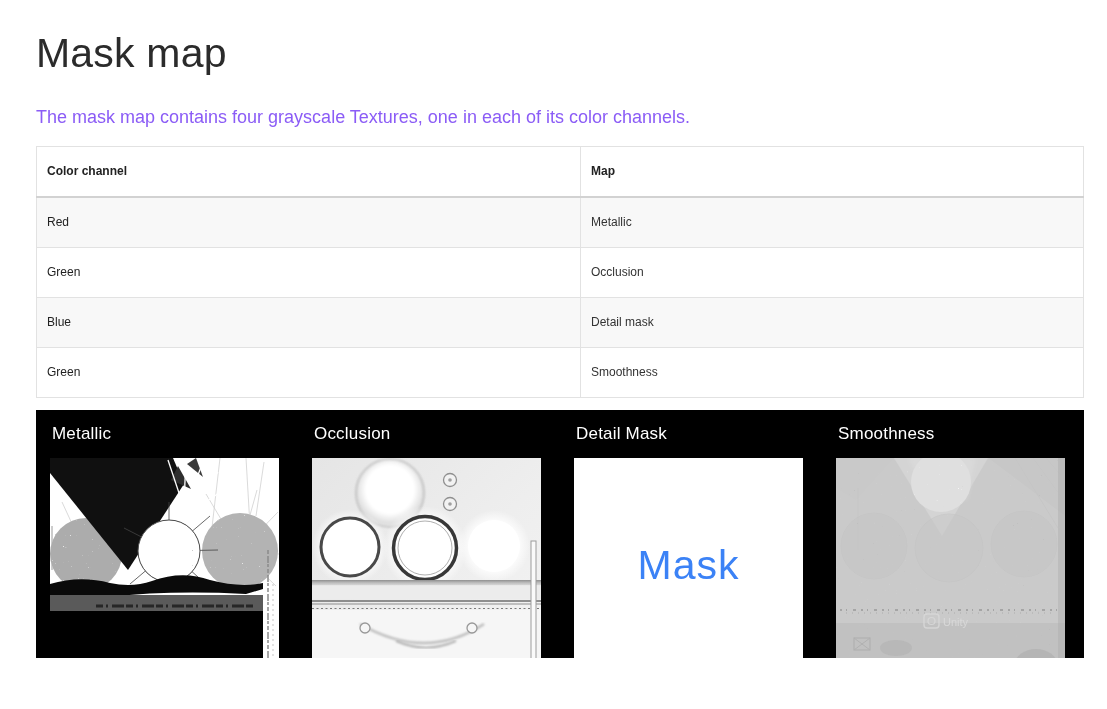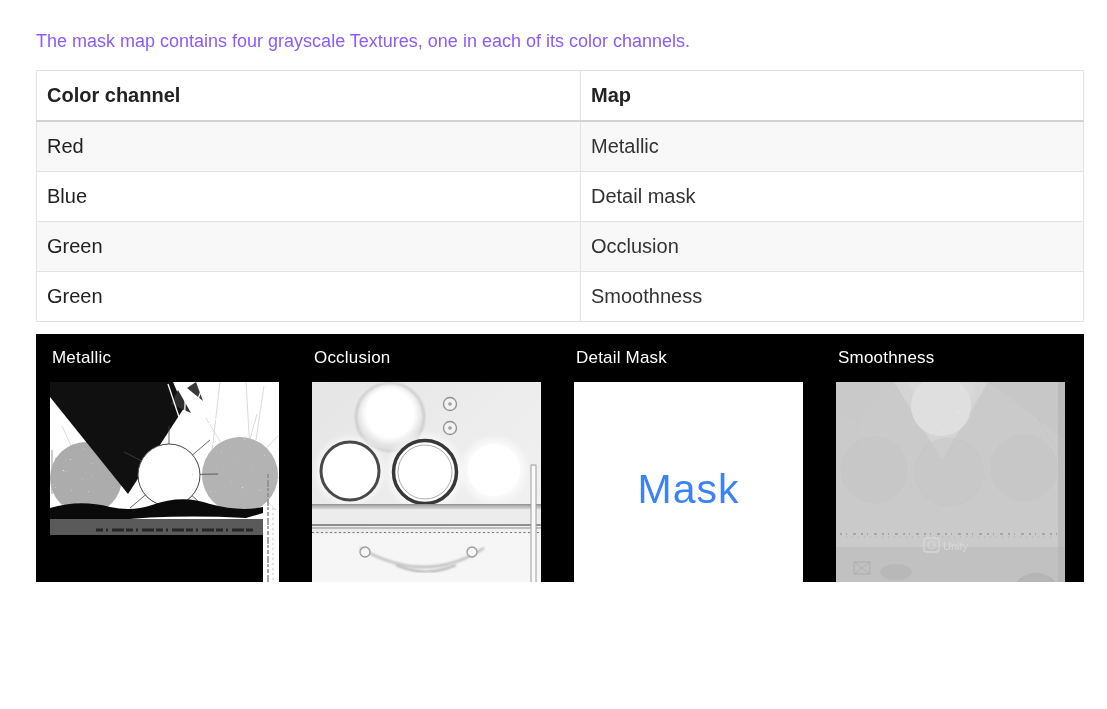--- a/index.html
+++ b/index.html
@@ -41,21 +41,21 @@
   table.channel-table {
     border-collapse: collapse;
     table-layout: fixed;
     width: 1047px;
     margin-top: 15px;
   }
   .channel-table col.c1 { width: 544px; }
   .channel-table col.c2 { width: 503px; }
   .channel-table th, .channel-table td {
     border: 1px solid #e2e2e2;
-    font-size: 20px;
+    font-size: 12px;
     text-align: left;
     padding: 13px 12px 13px 10px;
     line-height: 23px;
     background: #ffffff;
   }
   .channel-table th {
     font-weight: 700;
     color: #222222;
     border-bottom: 2px solid #d2d2d2;
   }
@@ -155,46 +155,47 @@
     <linearGradient id="gBand" x1="0" y1="0" x2="0" y2="1">
       <stop offset="0%" stop-color="#8f8f8f"></stop>
         <stop offset="50%" stop-color="#bdbdbd"></stop>
       <stop offset="100%" stop-color="#dadada"></stop>
     </linearGradient>
   </defs>
 </svg>
 
 <div class="page">
 
+  <h1 class="title">Mask map</h1>
 
   <p class="body-text">The mask map contains four grayscale Textures, one in each of its color channels.</p>
 
   <table class="channel-table">
     <colgroup>
         <col class="c1">
         <col class="c2">
       </colgroup>
     <thead>
       <tr>
         <th>Color channel</th>
         <th>Map</th>
       </tr>
     </thead>
     <tbody>
       <tr>
         <td class="ch">Red</td>
         <td class="mp">Metallic</td>
       </tr>
       <tr>
+        <td class="ch">Green</td>
+        <td class="mp">Occlusion</td>
+      </tr>
+      <tr>
         <td class="ch">Blue</td>
         <td class="mp">Detail mask</td>
-      </tr>
-      <tr>
-        <td class="ch">Green</td>
-        <td class="mp">Occlusion</td>
       </tr>
       <tr>
         <td class="ch">Green</td>
         <td class="mp">Smoothness</td>
       </tr>
     </tbody>
   </table>
 
 
   <div class="figure">

